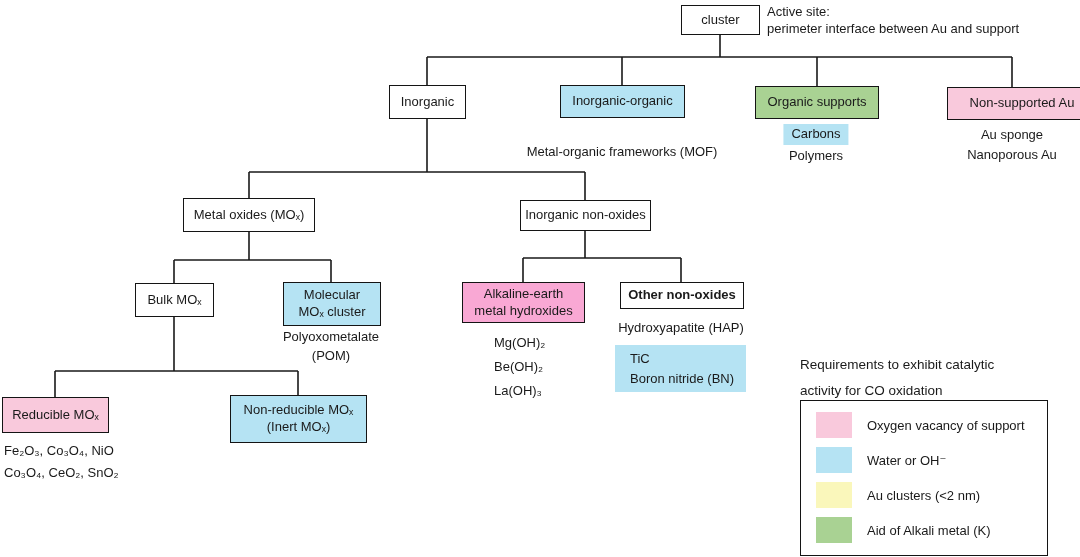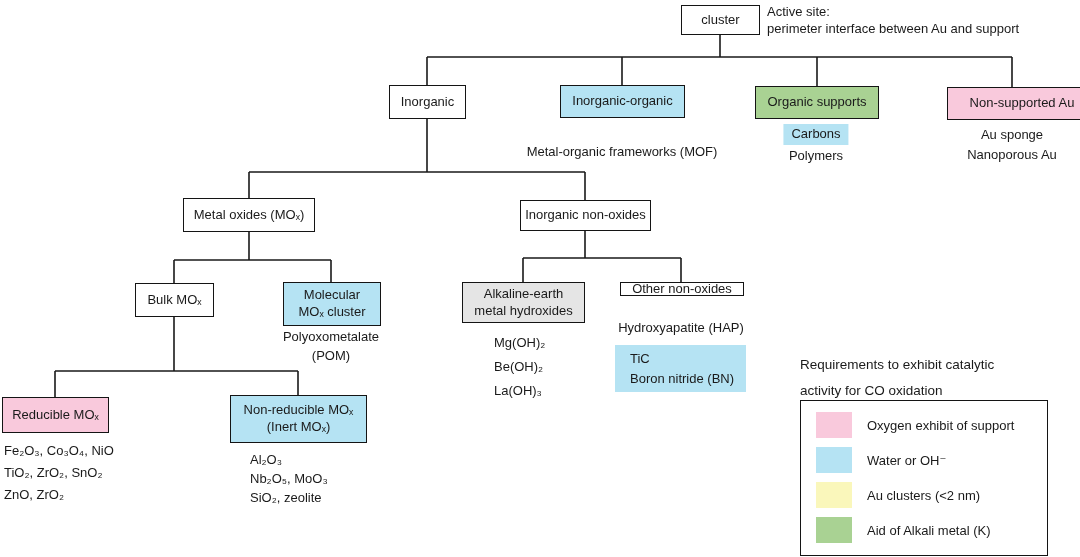--- a/index.html
+++ b/index.html
@@ -84,67 +84,61 @@
     <span>Bulk MOₓ</span>
   </div>
 
   <div class="node" style="left: 283px; top: 282px; width: 98px; height: 44px; background-color: rgb(181, 227, 243);">
     <span>Molecular</span>
     <span>MOₓ cluster</span>
   </div>
   <div class="txt ctr" style="left:331px;top:329px;">Polyoxometalate</div>
   <div class="txt ctr" style="left:331px;top:348px;">(POM)</div>
 
-  <div class="node" style="left: 462px; top: 282px; width: 123px; height: 41px; background-color: #e5e5e5;">
+  <div class="node" style="left: 462px; top: 282px; width: 123px; height: 41px; background-color: #f9a8d4;">
     <span>Alkaline-earth</span>
     <span>metal hydroxides</span>
   </div>
   <div class="txt list" style="left:494px;top:331px;line-height:24px;">
     <div>Mg(OH)₂</div>
     <div>Be(OH)₂</div>
     <div>La(OH)₃</div>
   </div>
 
-  <div class="node" style="left:620px;top:282px;width:124px;height:14px;">
+  <div class="node" style="left:620px;top:282px;width:124px;height:27px;font-weight:bold;">
     <span>Other non-oxides</span>
   </div>
   <div class="txt ctr" style="left:681px;top:320px;">Hydroxyapatite (HAP)</div>
   <div class="txt list" style="left: 615px; top: 345px; width: 131px; height: 47px; box-sizing: border-box; padding: 4px 0px 0px 15px; line-height: 20px; background-color: rgb(181, 227, 243);">
     <div>TiC</div>
     <div>Boron nitride (BN)</div>
   </div>
 
   <div class="node" style="left: 2px; top: 397px; width: 107px; height: 36px; background-color: rgb(249, 201, 220);">
     <span>Reducible MOₓ</span>
   </div>
   <div class="txt list" style="left:4px;top:440px;line-height:22px;">
     <div>Fe₂O₃, Co₃O₄, NiO</div>
-    <div>TiO₂, ZrO₂, SnO₂</div>
-    <div>ZnO, ZrO₂</div>
+    <div>Co₃O₄, CeO₂, SnO₂</div>
   </div>
 
   <div class="node" style="left: 230px; top: 395px; width: 137px; height: 48px; background-color: rgb(181, 227, 243);">
     <span>Non-reducible MOₓ</span>
     <span>(Inert MOₓ)</span>
-  </div>
-  <div class="txt list" style="left:250px;top:450px;line-height:19px;">
-    <div>Al₂O₃</div>
-    <div>Nb₂O₅, MoO₃</div>
-    <div>SiO₂, zeolite</div>
   </div>
 
   <div class="txt" style="left:800px;top:352px;line-height:26px;font-size:13.5px;">
     <div>Requirements to exhibit catalytic</div>
     <div>activity for CO oxidation</div>
   </div>
 
   <div class="legend-box" style="left:800px;top:400px;width:248px;height:156px;">
     <div class="legend-row">
       <span class="swatch" style="background-color: rgb(249, 201, 220);"></span>
-      <span class="legend-label">Oxygen exhibit of support</span>
+      <span class="legend-label">Oxygen vacancy of support</span>
     </div>
     <div class="legend-row">
       <span class="swatch" style="background-color: rgb(181, 227, 243);"></span>
       <span class="legend-label">Water or OH⁻</span>
     </div>
     <div class="legend-row">
       <span class="swatch" style="background-color: rgb(250, 247, 187);"></span>
       <span class="legend-label">Au clusters (&lt;2 nm)</span>
     </div>
     <div class="legend-row">

